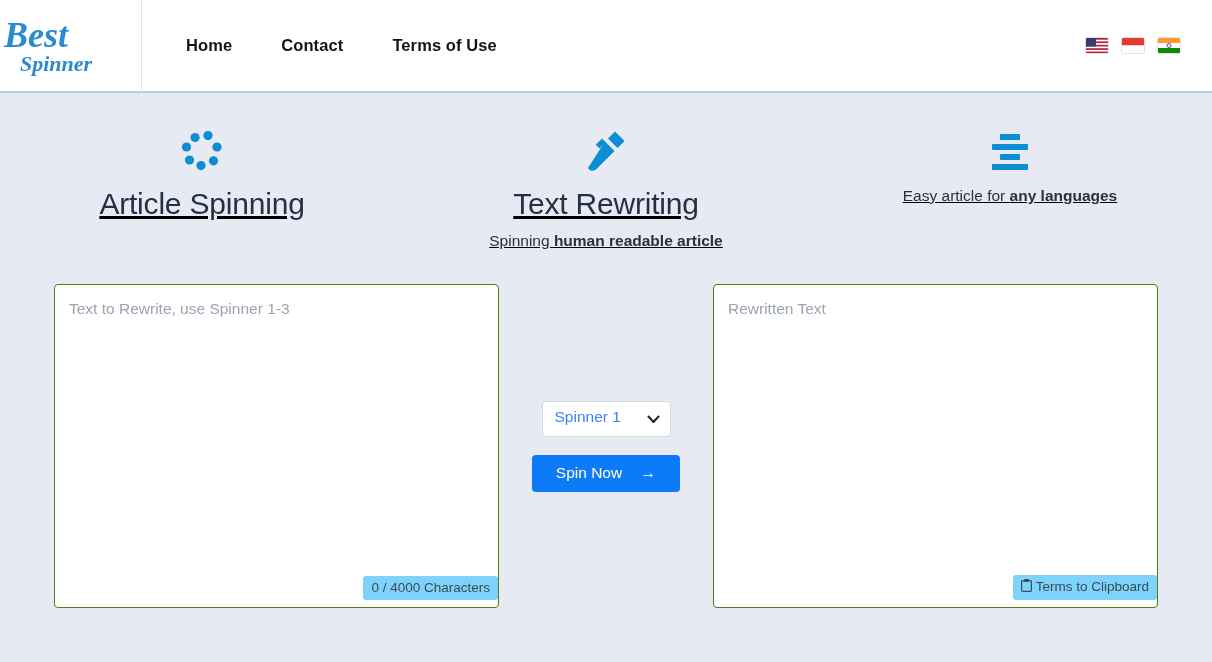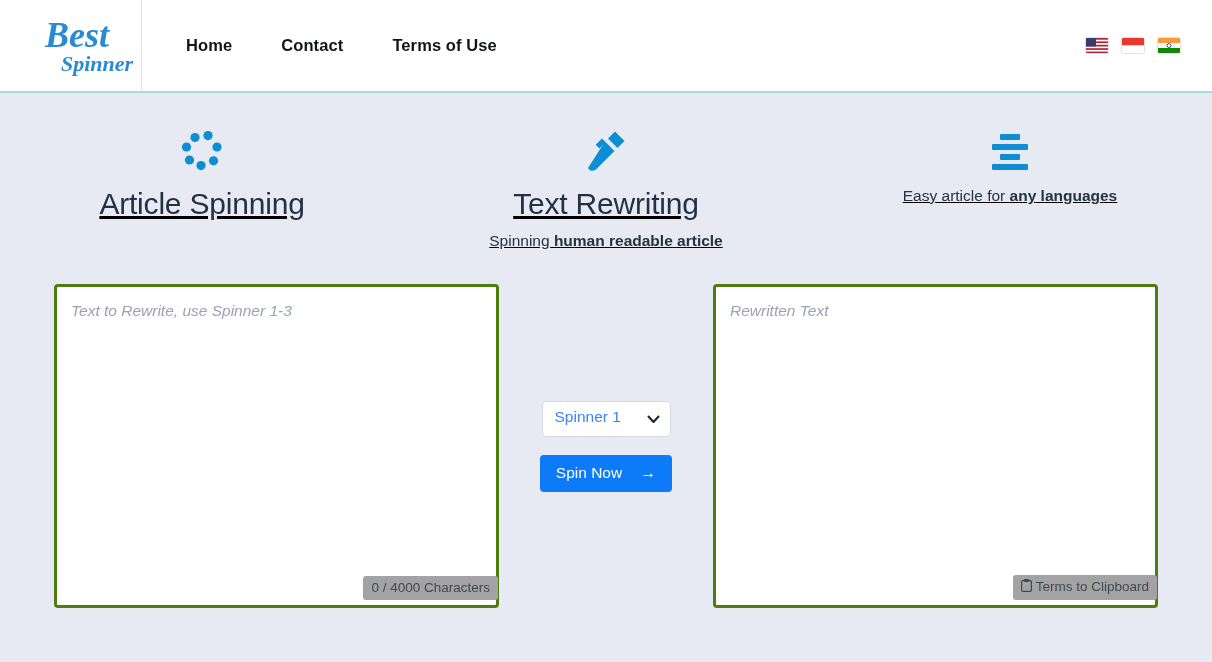--- a/index.html
+++ b/index.html
@@ -21,21 +21,21 @@
     align-items: center;
     padding: 0 32px 0 0;
     position: relative;
   }
   .brand {
     width: 142px;
     min-width: 142px;
     height: 93px;
     display: flex;
     align-items: center;
-    justify-content: flex-end;
+    justify-content: flex-start;
     border-right: 1px solid #e4e4e4;
     padding-right: 4px;
   }
   .brand-logo {
     display: block;
   }
   .nav-links {
     display: flex;
     align-items: center;
     gap: 13px;
@@ -107,37 +107,36 @@
   }
   .panel {
     width: 445px;
     min-width: 445px;
     position: relative;
   }
   .textarea-box {
     width: 445px;
     height: 324px;
     background: #ffffff;
-    border: 3px solid #4d7c0f;
+    border: 1px solid #4d7c0f;
     border-radius: 4px;
     padding: 13px 14px;
     font-size: 15.5px;
     color: #9aa3b0;
     font-family: "Liberation Sans", sans-serif;
     resize: none;
     outline: none;
     line-height: 1.4;
-    font-style: italic;
   }
   .textarea-box::placeholder { color: #9aa3b0; opacity: 1; }
   .badge {
     position: absolute;
     right: 1px;
     bottom: 12px;
-    background: #a3a3a3;
+    background: #7dd3fc;
     color: #3e4a52;
     font-size: 13.5px;
     padding: 4px 8px 5px 8px;
     border-radius: 3px;
     display: flex;
     align-items: center;
     gap: 4px;
     white-space: nowrap;
   }
   .badge.clickable { cursor: pointer; }
@@ -167,21 +166,21 @@
   .select-wrap { position: relative; display: inline-block; }
   .select-chevron {
     position: absolute;
     right: 11px; top: 50%;
     transform: translateY(-50%);
     pointer-events: none;
     color: #1e2733;
   }
   .spin-button {
     margin-top: 18px;
-    width: 132px;
+    width: 148px;
     height: 37px;
     background: #0d7bf7;
     color: #ffffff;
     border: none;
     border-radius: 4px;
     font-size: 15.5px;
     font-family: "Liberation Sans", sans-serif;
     cursor: pointer;
     display: flex;
     align-items: center;

